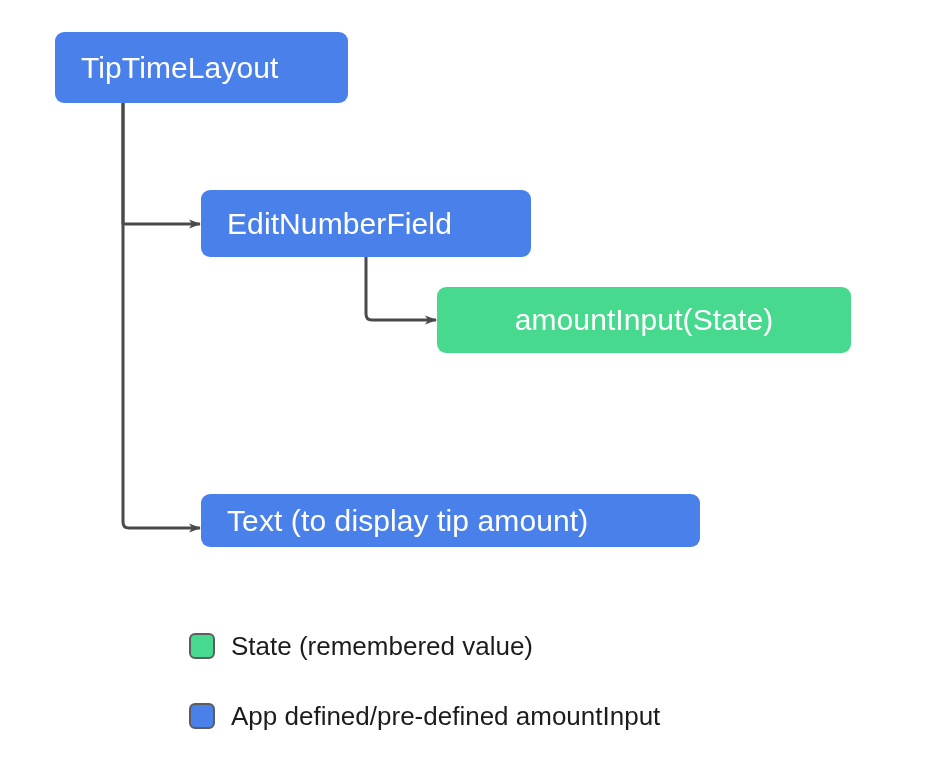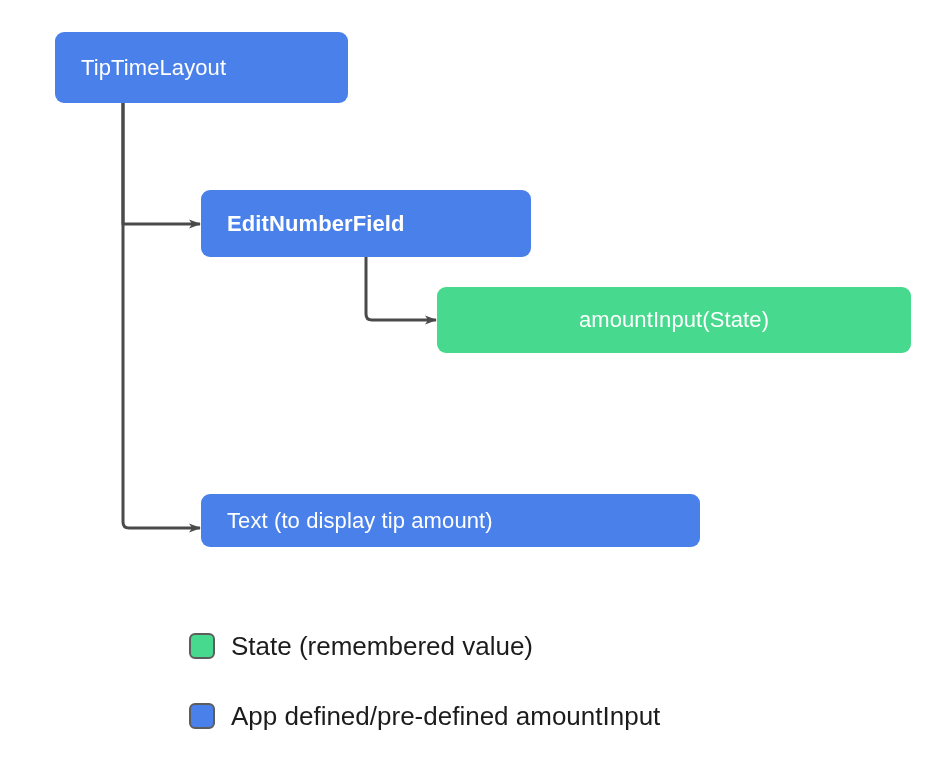--- a/index.html
+++ b/index.html
@@ -28,39 +28,39 @@
     pointer-events: none;
   }
   
   .node {
     position: absolute;
     box-sizing: border-box;
     border-radius: 9px;
     display: flex;
     align-items: center;
     color: #ffffff;
-    font-size: 22px;
+    font-size: 30px;
     font-weight: 400;
     letter-spacing: 0.1px;
     line-height: 1;
     white-space: nowrap;
   }
   .node.composable { background: #4a80ea; }
   .node.state      { background: #47d98d; }
   .node.align-left   { justify-content: flex-start; padding-left: 26px; }
   .node.align-center { justify-content: center; }
 
   #node-tiptimelayout {
     left: 55px;  top: 32px;  width: 293px; height: 71px;
   }
   #node-editnumberfield {
-    left: 201px; top: 190px; width: 330px; height: 67px; font-weight: bold;
+    left: 201px; top: 190px; width: 330px; height: 67px;
   }
   #node-amountinput {
-    left: 437px; top: 287px; width: 474px; height: 66px;
+    left: 437px; top: 287px; width: 414px; height: 66px;
   }
   #node-text {
     left: 201px; top: 494px; width: 499px; height: 53px;
   }
 
   
   #legend {
     position: absolute;
     left: 141px;
     top: 628px;

